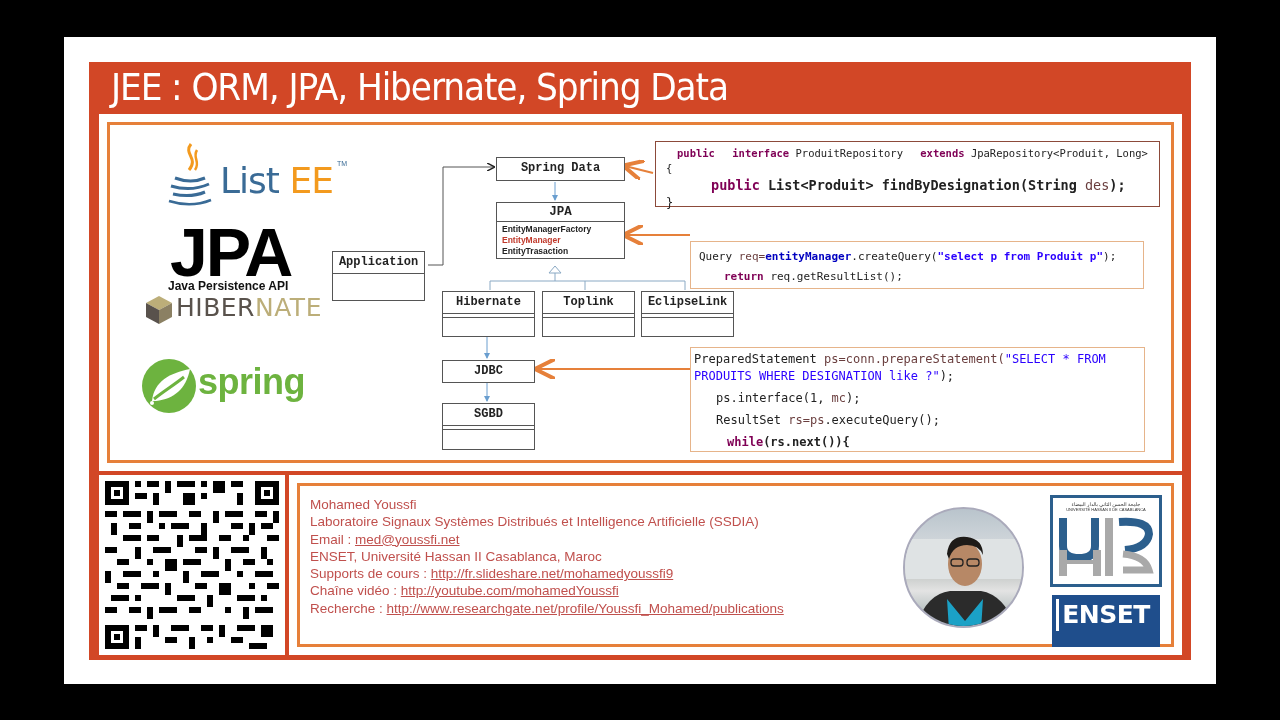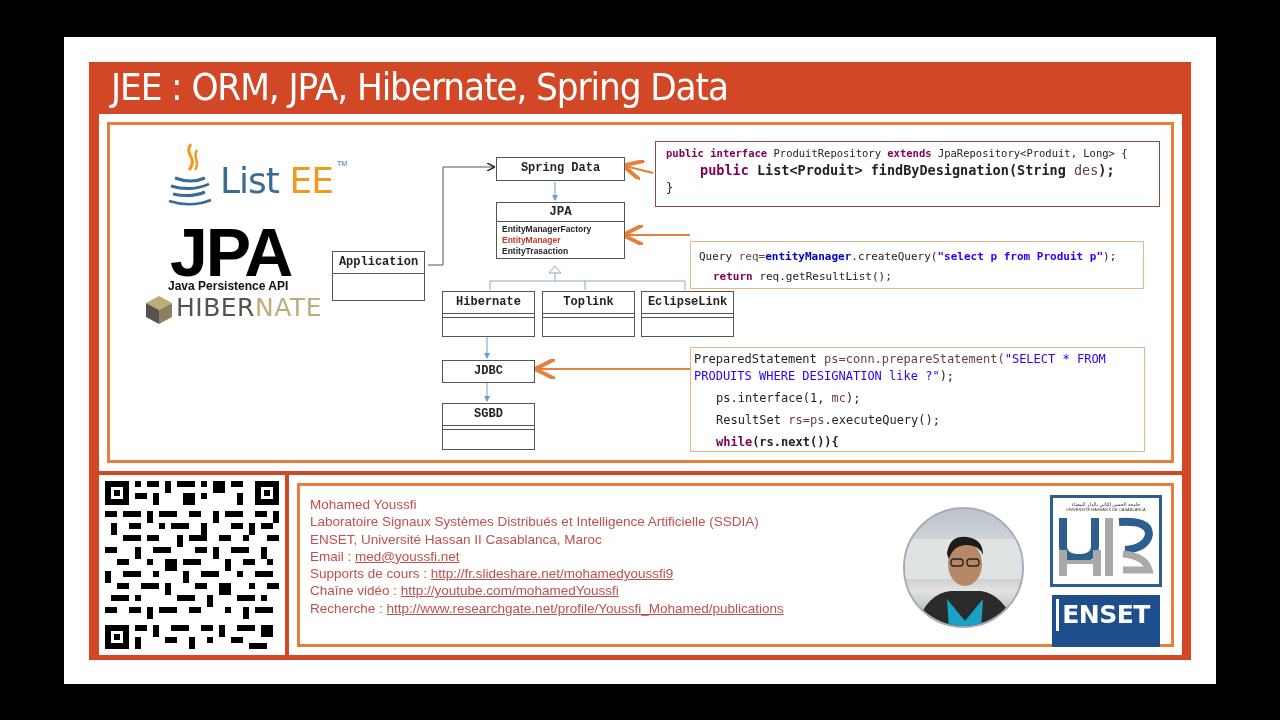--- a/index.html
+++ b/index.html
@@ -30,21 +30,21 @@
 
   
   .uml { position: absolute; border: 1px solid #555; background: #fff; }
   .uml .hdr { font-size: 12px; font-weight: bold; text-align: center; color: #222; border-bottom: 1px solid #555; height: 22px; line-height: 21px; font-family: Liberation Mono, monospace; }
   .uml .sep { border-bottom: 1px solid #555; height: 4px; }
   .uml .items { padding: 2px 5px; font-size: 8.5px; font-weight: bold; line-height: 11px; color: #222; }
   .uml .items .red { color: #c0392b; }
 
   
   .code { position: absolute; background: #fff; font-family: "DejaVu Sans Mono", monospace; color: #222; }
-  .kw { color: #7f0055; font-weight: bold; }
+  .kw { color: #7f0055; font-weight: bold; margin-left: 11px; }
   .str { color: #2a00ff; }
   .var { color: #6a3e3e; }
   .fld { color: #0000c0; }
 
   svg.wires { position: absolute; left: 0; top: 0; pointer-events: none; }
 
   .info-text { position: absolute; left: 10px; top: 10px; color: #c0504d; font-size: 13.5px; line-height: 17.3px; }
   .info-text a { color: #c0504d; text-decoration: underline; }
 
   .avatar { position: absolute; left: 603px; top: 21px; width: 121px; height: 121px; border-radius: 50%; border: 2px solid #aab; overflow: hidden; background: linear-gradient(180deg,#b9c4cc 0%, #d9dde0 40%, #c4c8c6 55%, #e3e3e3 70%, #9aa 100%); }
@@ -82,20 +82,29 @@
 
         <div class="logo hibernate">
           <svg width="30" height="30" viewBox="0 0 30 30" style="position:absolute;left:0;top:2px">
             <polygon points="15,1 28,8 15,15 2,8" fill="#bcae79"></polygon>
             <polygon points="2,8 15,15 15,29 2,22" fill="#59524c"></polygon>
             <polygon points="28,8 15,15 15,29 28,22" fill="#8b8063"></polygon>
           </svg>
           <div class="word"><span style="color:#59524c">HIBER</span><span>NATE</span></div>
         </div>
 
+        <div class="logo spring">
+          <svg width="60" height="60" viewBox="0 0 60 60" style="position:absolute;left:0;top:0">
+            <circle cx="29" cy="31" r="27" fill="#6db33f"></circle>
+            <path d="M12 46 C14 26, 30 18, 50 14 C46 34, 34 44, 16 46 Z" fill="#fff"></path>
+            <path d="M14 44 C24 36, 34 30, 44 22" stroke="#6db33f" stroke-width="3" fill="none"></path>
+            <circle cx="12" cy="48" r="2" fill="#fff"></circle>
+          </svg>
+          <div class="word">spring</div>
+        </div>
 
         <svg class="wires" width="1067" height="341">
           <defs>
             <marker id="ob" markerWidth="10" markerHeight="10" refX="9" refY="5" orient="auto">
               <path d="M0,0 L10,5 L0,10" fill="none" stroke="#e6803a" stroke-width="2"></path>
             </marker>
             <marker id="bb" markerWidth="6" markerHeight="6" refX="5" refY="3" orient="auto">
               <path d="M0,0 L6,3 L0,6 Z" fill="#6a9ecf"></path>
             </marker>
             <marker id="kb" markerWidth="8" markerHeight="8" refX="7" refY="4" orient="auto">
@@ -301,22 +310,22 @@
             <rect x="24" y="27" width="3" height="1"></rect>
         </g>
       </svg>
     </div>
 
     <div class="info-panel">
       <div class="info-inner">
         <div class="info-text">
           <div>Mohamed Youssfi</div>
           <div>Laboratoire Signaux Systèmes Distribués et Intelligence Artificielle (SSDIA)</div>
+          <div><span>Email : </span><a>med@youssfi.net</a></div>
           <div>ENSET, Université Hassan II Casablanca, Maroc</div>
-          <div><span>Email : </span><a>med@youssfi.net</a></div>
           <div><span>Supports de cours : </span><a>http://fr.slideshare.net/mohamedyoussfi9</a></div>
           <div><span>Chaîne vidéo : </span><a>http://youtube.com/mohamedYoussfi</a></div>
           <div><span>Recherche : </span><a>http://www.researchgate.net/profile/Youssfi_Mohamed/publications</a></div>
         </div>
 
         <div class="avatar">
           <svg width="121" height="121" viewBox="0 0 121 121">
             <rect x="0" y="30" width="121" height="40" fill="#dfe3e4"></rect>
             <path d="M10 121 Q20 85 45 82 L76 82 Q100 86 112 121 Z" fill="#2b2b2b"></path>
             <path d="M42 90 L60 112 L78 90 L76 121 L44 121 Z" fill="#1ba1c6"></path>

